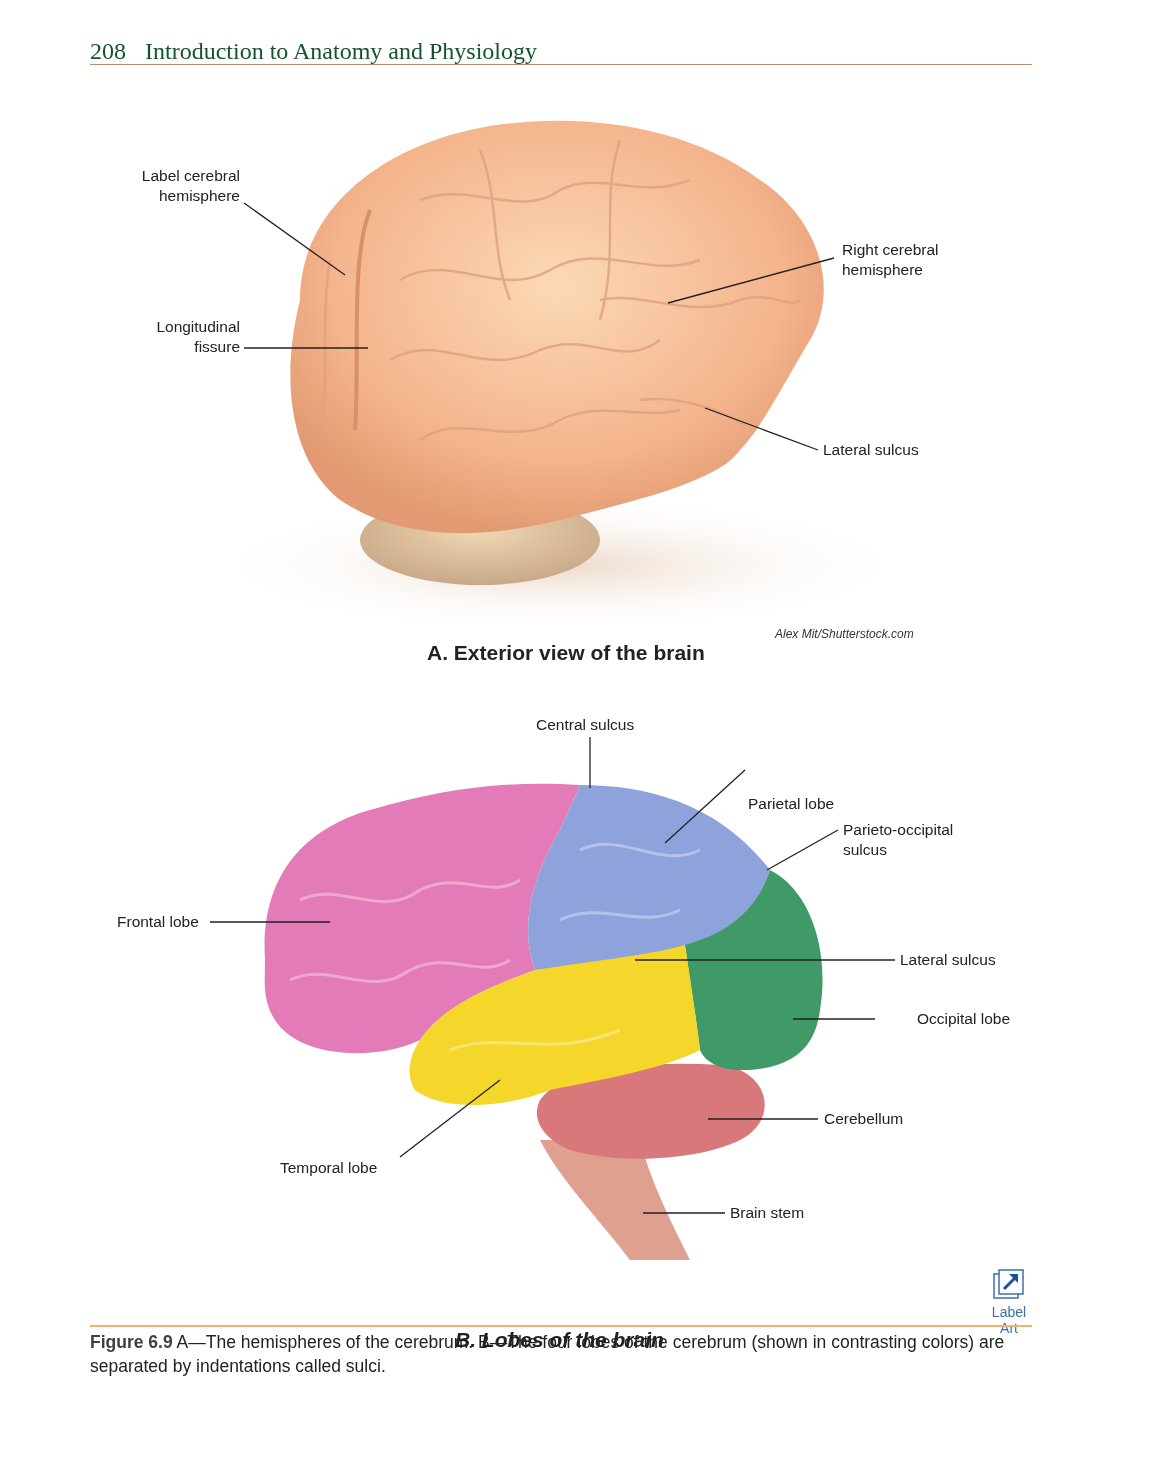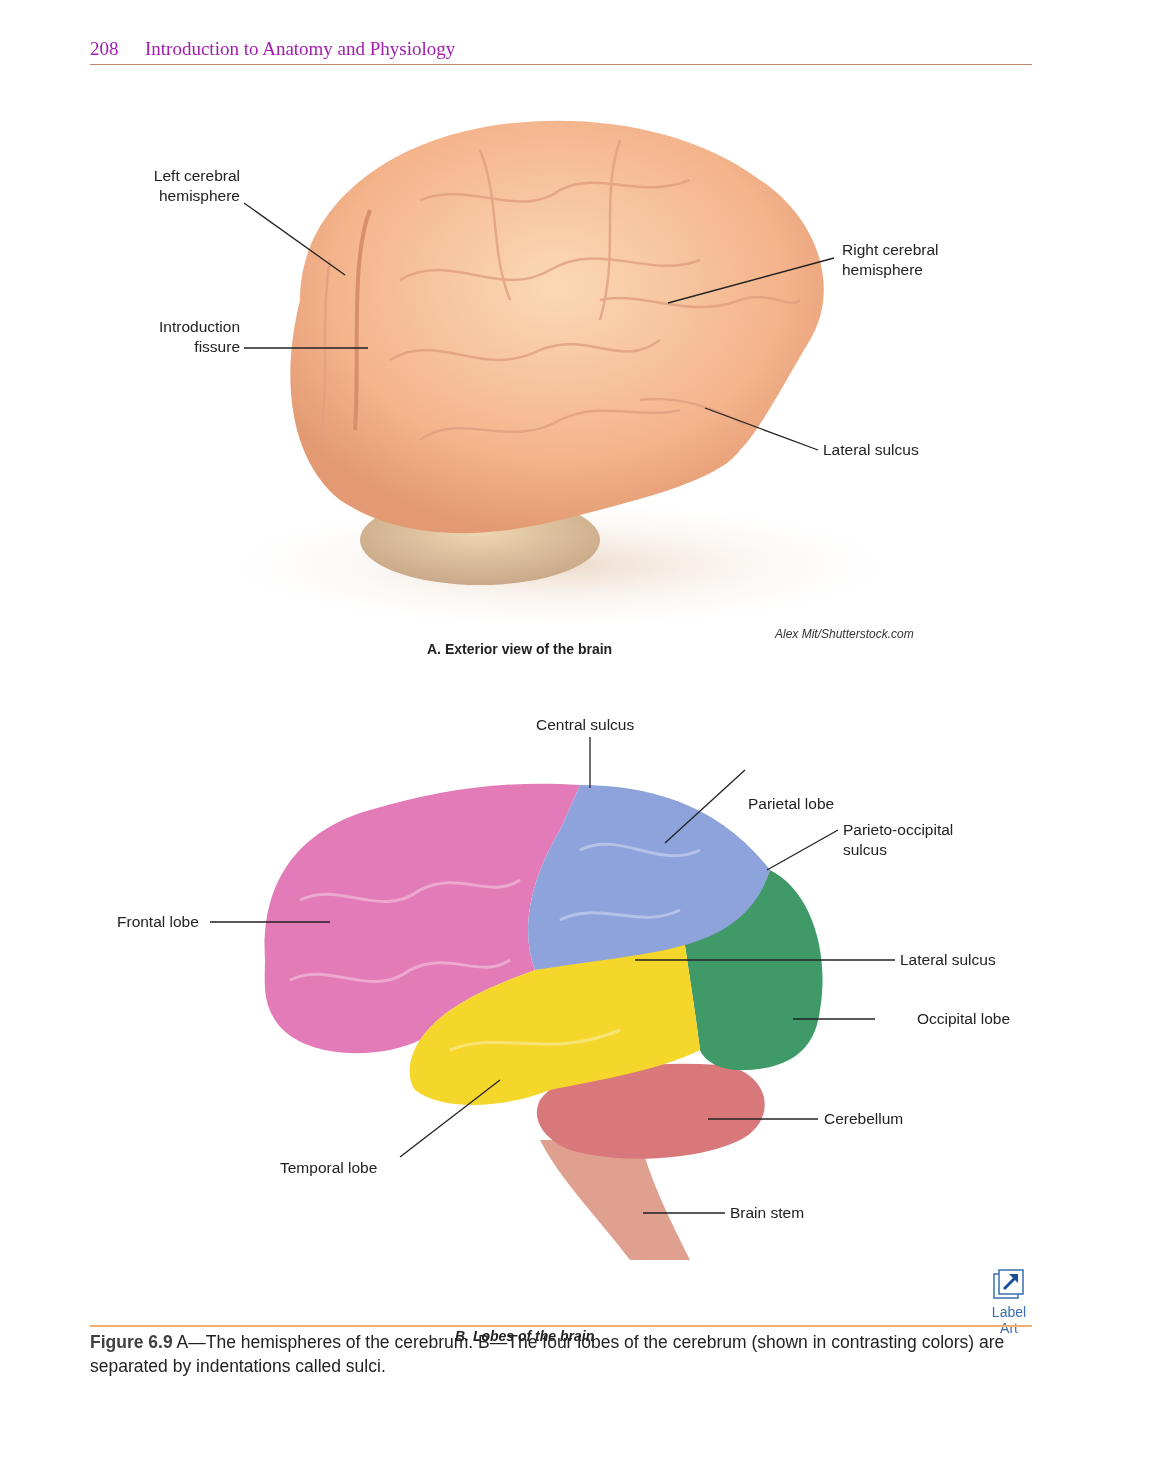--- a/index.html
+++ b/index.html
@@ -1,25 +1,25 @@
 <!DOCTYPE html>
 <html><head>
 <meta charset="utf-8">
 <style>
   html,body{margin:0;padding:0;background:#fff;}
   body{width:1156px;height:1479px;position:relative;overflow:hidden;font-family:"Liberation Sans",sans-serif;color:#222;}
-  .running-head{position:absolute;left:90px;top:36px;width:942px;height:28px;border-bottom:1.5px solid #c08a6a;font-family:"Liberation Serif",serif;font-size:19px;color:#a21caf;}
+  .running-head{position:absolute;left:90px;top:36px;width:942px;height:28px;border-bottom:1.5px solid #c08a6a;font-family:"Liberation Serif",serif;font-size:24px;color:#14532d;}
   .running-head .page-num{position:absolute;left:0;top:2px;}
   .running-head .book-title{position:absolute;left:55px;top:2px;}
   .fig{position:absolute;}
   .label{position:absolute;font-size:15.5px;color:#222;line-height:20px;white-space:nowrap;}
   .label.r{text-align:right;}
   svg.lines{position:absolute;left:0;top:0;}
   .credit{position:absolute;left:775px;top:627px;font-size:12px;font-style:italic;color:#333;}
-  .caption-sub{position:absolute;font-size:14px;font-weight:bold;color:#222;}
+  .caption-sub{position:absolute;font-size:21px;font-weight:bold;color:#222;}
   .caption-rule{position:absolute;left:90px;top:1325px;width:942px;height:2px;background:#f0b070;}
   .caption{position:absolute;left:90px;top:1330px;width:930px;font-size:17.5px;line-height:24px;color:#222;}
   .caption .fig-num{color:#404040;font-weight:bold;}
   .label-art{position:absolute;left:984px;top:1268px;width:50px;text-align:center;}
   .label-art .la-text{font-size:14px;color:#3a6fb0;display:block;margin-top:-2px;}
 </style>
 </head>
 <body>
 
 <div class="running-head">
@@ -61,25 +61,25 @@
     </g>
 
     <g stroke="#222" stroke-width="1.3" fill="none">
       <line x1="244" y1="203" x2="345" y2="275"></line>
       <line x1="244" y1="348" x2="368" y2="348"></line>
       <line x1="834" y1="258" x2="668" y2="303"></line>
       <line x1="818" y1="450" x2="705" y2="408"></line>
     </g>
   </svg>
   <div class="label r" style="left:130px;top:166px;width:110px;">
-    <div>Left cerebral</div>
+    <div>Label cerebral</div>
     <div>hemisphere</div>
   </div>
   <div class="label r" style="left:120px;top:317px;width:120px;">
-    <div>Introduction</div>
+    <div>Longitudinal</div>
     <div>fissure</div>
   </div>
   <div class="label" style="left:842px;top:240px;">
     <div>Right cerebral</div>
     <div>hemisphere</div>
   </div>
   <div class="label" style="left:823px;top:440px;">Lateral sulcus</div>
   <div class="credit">Alex Mit/Shutterstock.com</div>
   <div class="caption-sub" style="left:427px;top:641px;">A.   Exterior view of the brain</div>
 </div>

